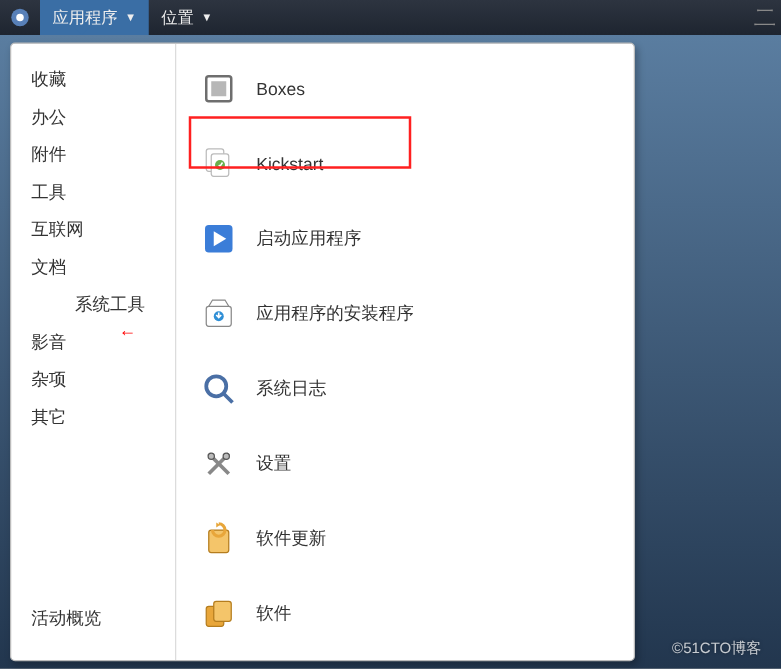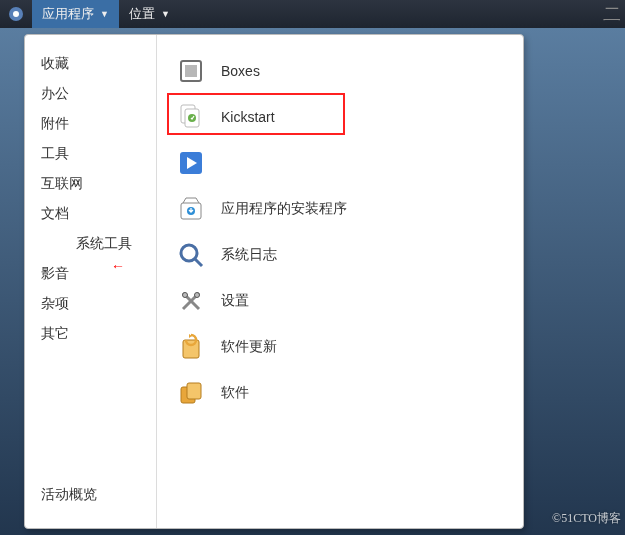--- a/index.html
+++ b/index.html
@@ -33,21 +33,21 @@
     .caret { font-size: 9px; }
 
     .window-edge {
       position: absolute; right: 0; top: 0; width: 20px; height: 28px;
       display:flex;align-items:center;justify-content:flex-end;padding-right:4px;
       color:#888; font-size: 18px;
     }
 
     .dropdown {
       position: absolute;
-      top: 34px; left: 24px;
+      top: 34px; left: 8px;
       width: 500px; height: 495px;
       background: #fff;
       border: 1px solid #bbb;
       box-shadow: 2px 3px 6px rgba(0,0,0,0.25);
       display: flex;
       border-radius: 4px;
       overflow: hidden;
     }
     .categories {
       width: 132px; border-right: 1px solid #dcdcdc;
@@ -67,21 +67,21 @@
       left: 86px; top: 221px;
       color: red; font-size: 14px; font-weight: bold;
       pointer-events: none;
     }
     .cat-spacer { flex: 1; }
     .cat-item.bottom { border-top: 1px solid transparent; padding-bottom: 14px; text-align: right; }
 
     .apps {
       flex: 1;
       padding: 14px 10px;
-      display: flex; flex-direction: column; gap: 2px;
+      display: flex; flex-direction: column; gap: 16px;
       position: relative;
     }
     .app-item {
       display: flex; align-items: center; gap: 14px;
       padding: 6px 8px;
       font-size: 14px; color: #333;
       cursor: pointer;
     }
     .app-icon {
       width: 32px; height: 32px;
@@ -92,24 +92,23 @@
       position: absolute;
       border: 2px solid #ff2020;
       left: 10px; top: 58px;
       width: 178px; height: 42px;
       pointer-events: none;
     }
 
     svg { display:block; }
 
     .watermark {
-      position: absolute; right: 4px; bottom: 8px;
+      position: absolute; right: 16px; bottom: 8px;
       color: rgba(255,255,255,0.75); font-size: 12px;
       text-shadow: 0 0 3px rgba(0,0,0,0.4);
-      font-family: Liberation Serif, serif;
     }
 
     .body-bg {
       position: absolute; top: 28px; left: 0; right: 0; bottom: 0;
       background: linear-gradient(180deg, #5a7da0 0%, #22364e 100%);
     }
   </style>
 </head>
 <body>
 
@@ -197,20 +196,21 @@
       <span>Kickstart</span>
     </div>
 
     <div class="app-item">
       <span class="app-icon">
         <svg width="32" height="32" viewBox="0 0 32 32">
             <rect x="5" y="5" width="22" height="22" rx="3" fill="#3b7dd8"></rect>
             <path d="M12 10 l10 6 l-10 6 z" fill="#fff"></path>
           </svg>
       </span>
+      <span>启动应用程序</span>
     </div>
 
     <div class="app-item">
       <span class="app-icon">
         <svg width="32" height="32" viewBox="0 0 32 32">
             <rect x="6" y="10" width="20" height="16" rx="2" fill="#fff" stroke="#888" stroke-width="1"></rect>
             <path d="M8 10 l3 -5 h10 l3 5" fill="none" stroke="#888" stroke-width="1"></path>
             <circle cx="16" cy="18" r="4" fill="#2f8fd6"></circle>
             <path d="M16 15 v4 m-2 -2 l2 2 l2 -2" stroke="#fff" stroke-width="1.3" fill="none"></path>
           </svg>

